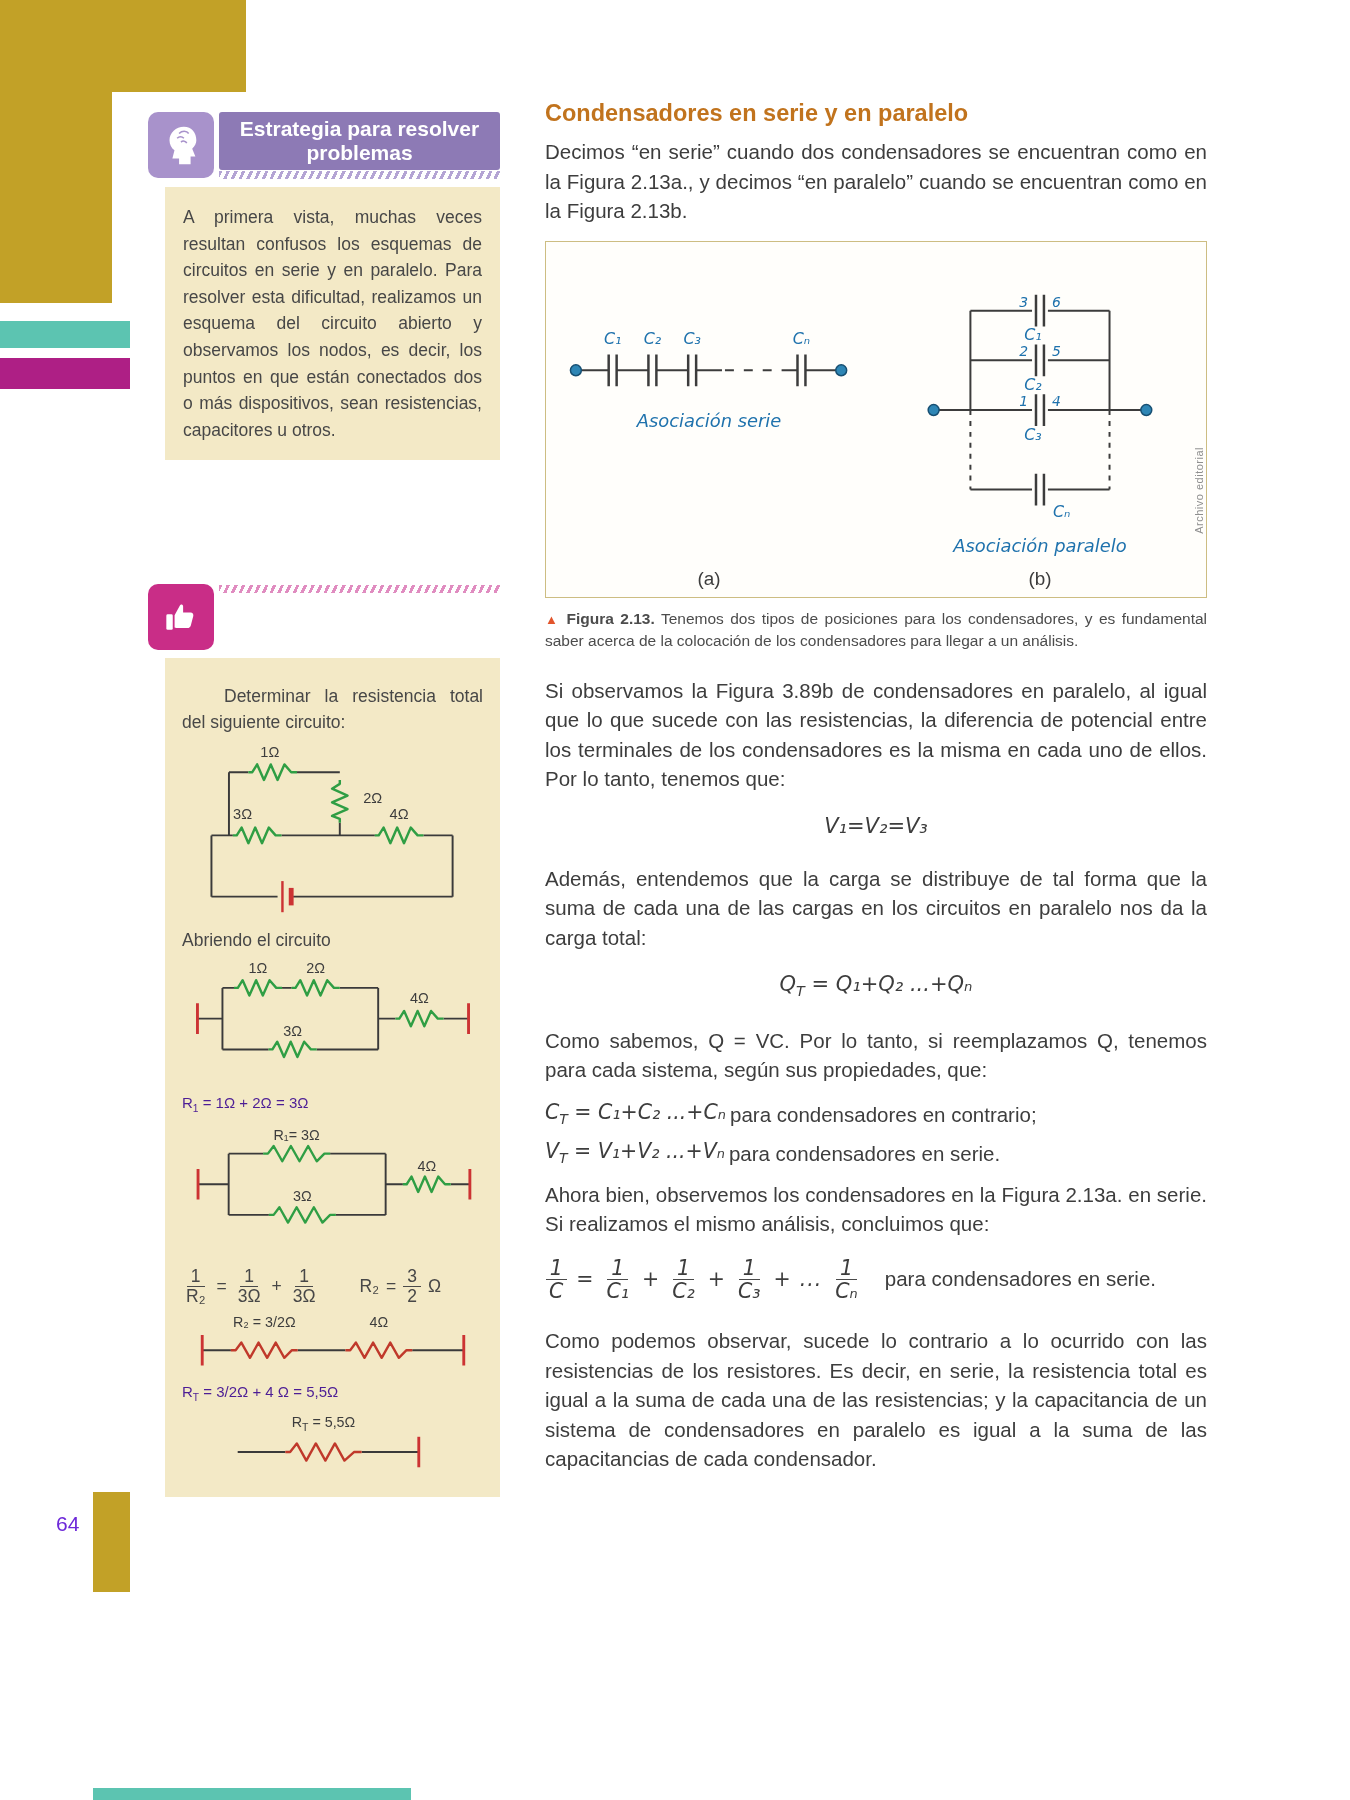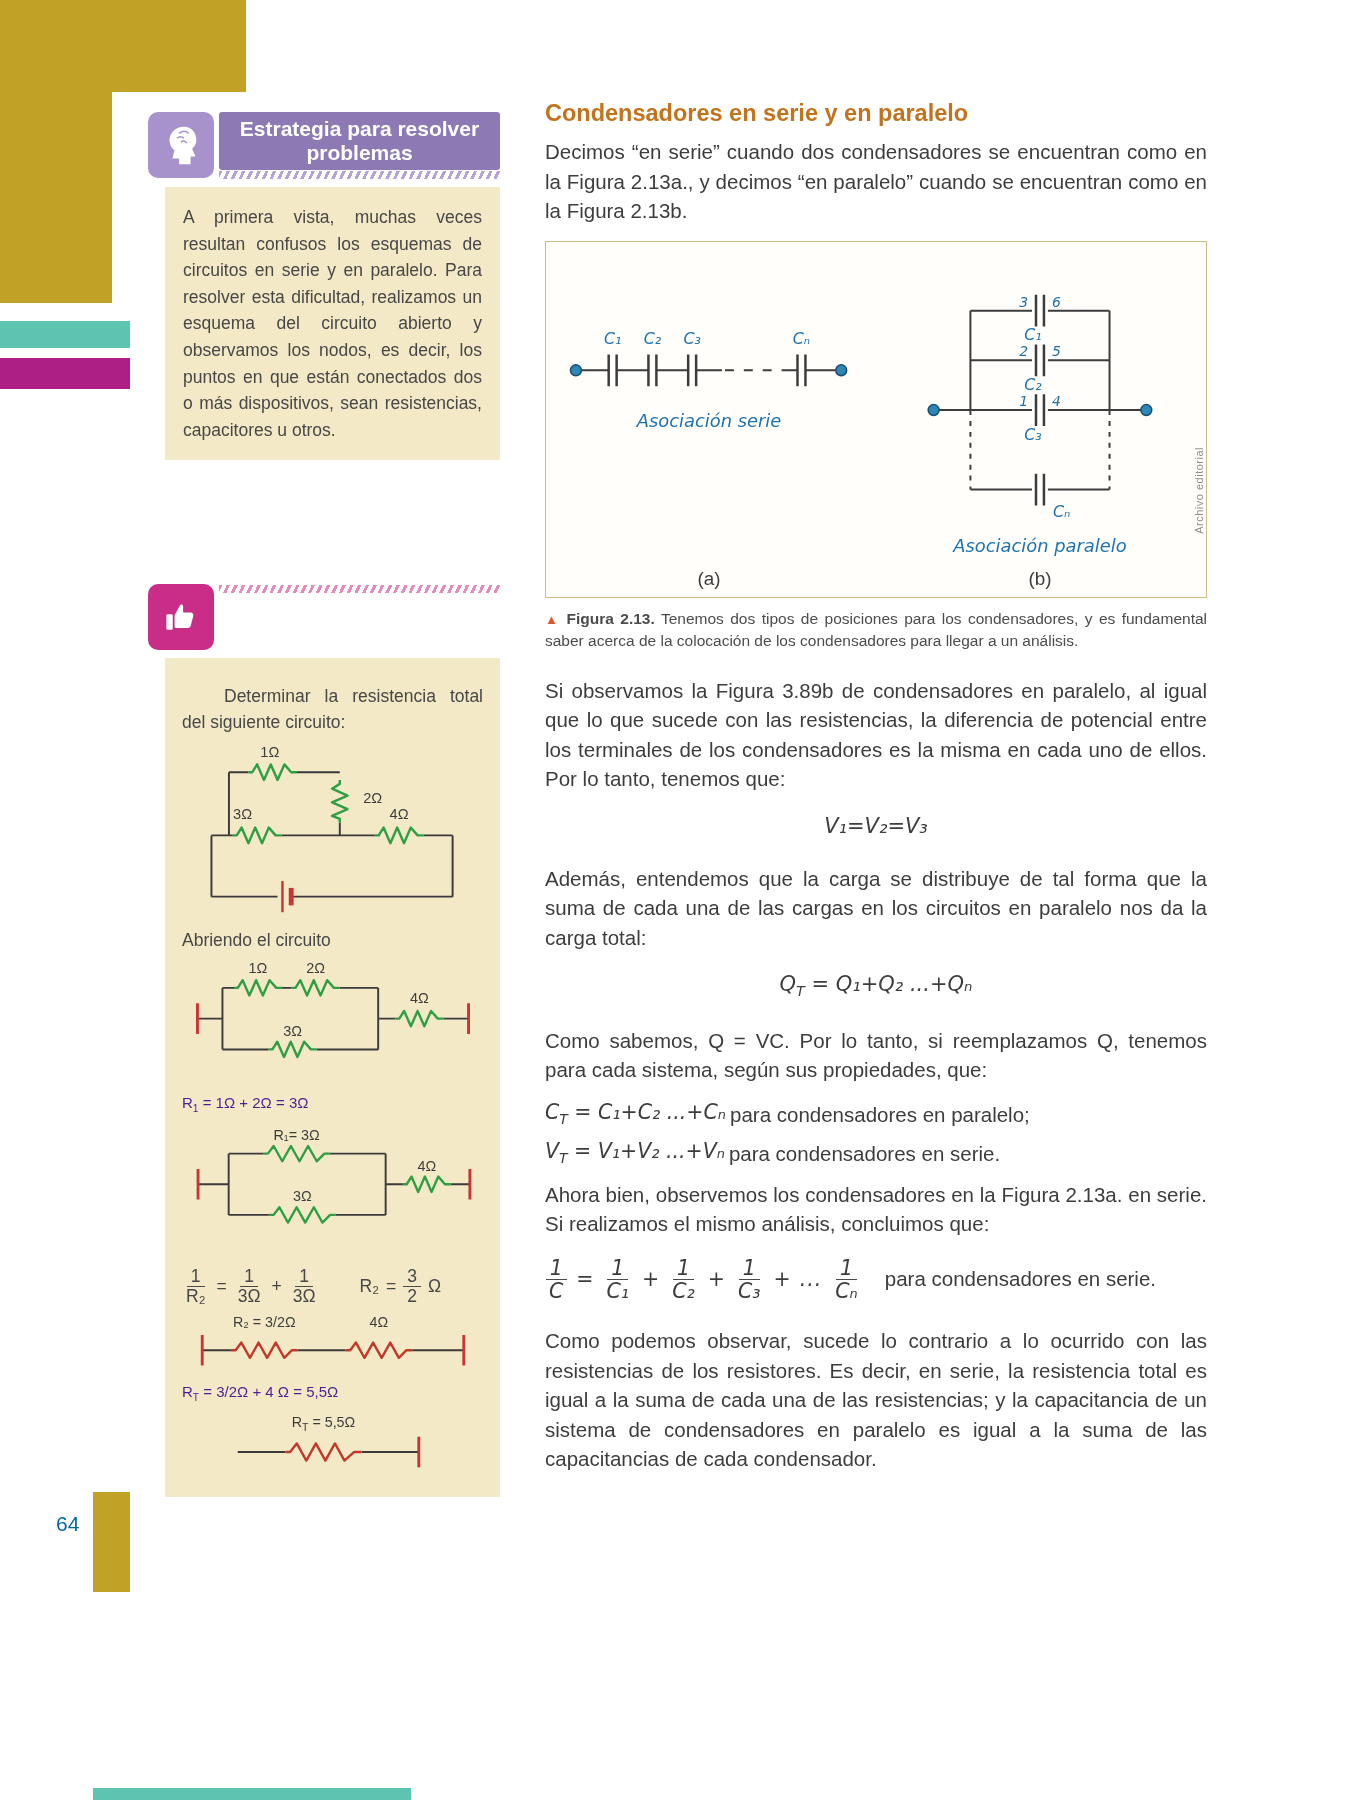--- a/index.html
+++ b/index.html
@@ -8,21 +8,21 @@
   .page{position:relative;width:1350px;height:1800px;background:#fff;overflow:hidden}
 
   
   .deco{position:absolute}
   .deco-top{left:0;top:0;width:246px;height:92px;background:#c2a127}
   .deco-side{left:0;top:0;width:112px;height:303px;background:#c2a127}
   .deco-teal{left:0;top:321px;width:130px;height:27px;background:#5cc4b1}
   .deco-magenta{left:0;top:358px;width:130px;height:31px;background:#ae1f85}
   .deco-bottom{left:93px;top:1492px;width:37px;height:100px;background:#c2a127}
   .deco-bottom-teal{left:93px;top:1788px;width:318px;height:12px;background:#5cc4b1}
-  .page-num{position:absolute;left:56px;top:1512px;font-size:21px;color:#0369a1}
+  .page-num{position:absolute;left:56px;top:1512px;font-size:21px;color:#6d28d9}
 
   
   .left-col{position:absolute;left:148px;top:112px;width:352px}
   .box-header{display:flex;gap:5px;align-items:flex-start}
   .icon-sq{width:66px;height:66px;border-radius:10px;display:flex;align-items:center;justify-content:center;flex:none}
   .icon-strategy{background:#a892cb}
   .icon-exercise{background:#c92d87}
   .banner-wrap{flex:1}
   .banner{min-height:58px;display:flex;align-items:center;justify-content:center;text-align:center;color:#fff;font-weight:bold;font-size:21px;line-height:1.12;padding:4px 8px;border-radius:3px}
   .banner-strategy{background:#8d7ab5}
@@ -298,21 +298,21 @@
     <div class="eq-center math">V₁=V₂=V₃</div>
 
     <p>Además, entendemos que la carga se distribuye de tal forma que la suma de cada una de las cargas en los circuitos en paralelo nos da la carga total:</p>
 
     <div class="eq-center math"><span>Q</span><sub>T</sub><span> = Q₁+Q₂ ...+Qₙ</span></div>
 
     <p>Como sabemos, Q = VC. Por lo tanto, si reemplazamos Q, tenemos para cada sistema, según sus propiedades, que:</p>
 
     <div class="eq-line">
       <span class="math"><span>C</span><sub>T</sub><span> = C₁+C₂ ...+Cₙ</span></span>
-      <span class="eq-after"> para condensadores en paralelo;</span>
+      <span class="eq-after"> para condensadores en contrario;</span>
     </div>
     <div class="eq-line">
       <span class="math"><span>V</span><sub>T</sub><span> = V₁+V₂ ...+Vₙ</span></span>
       <span class="eq-after"> para condensadores en serie.</span>
     </div>
 
     <p style="margin-top:14px">Ahora bien, observemos los condensadores en la Figura 2.13a. en serie. Si realizamos el mismo análisis, concluimos que:</p>
 
     <div class="eq-frac-row math">
       <span class="frac">

